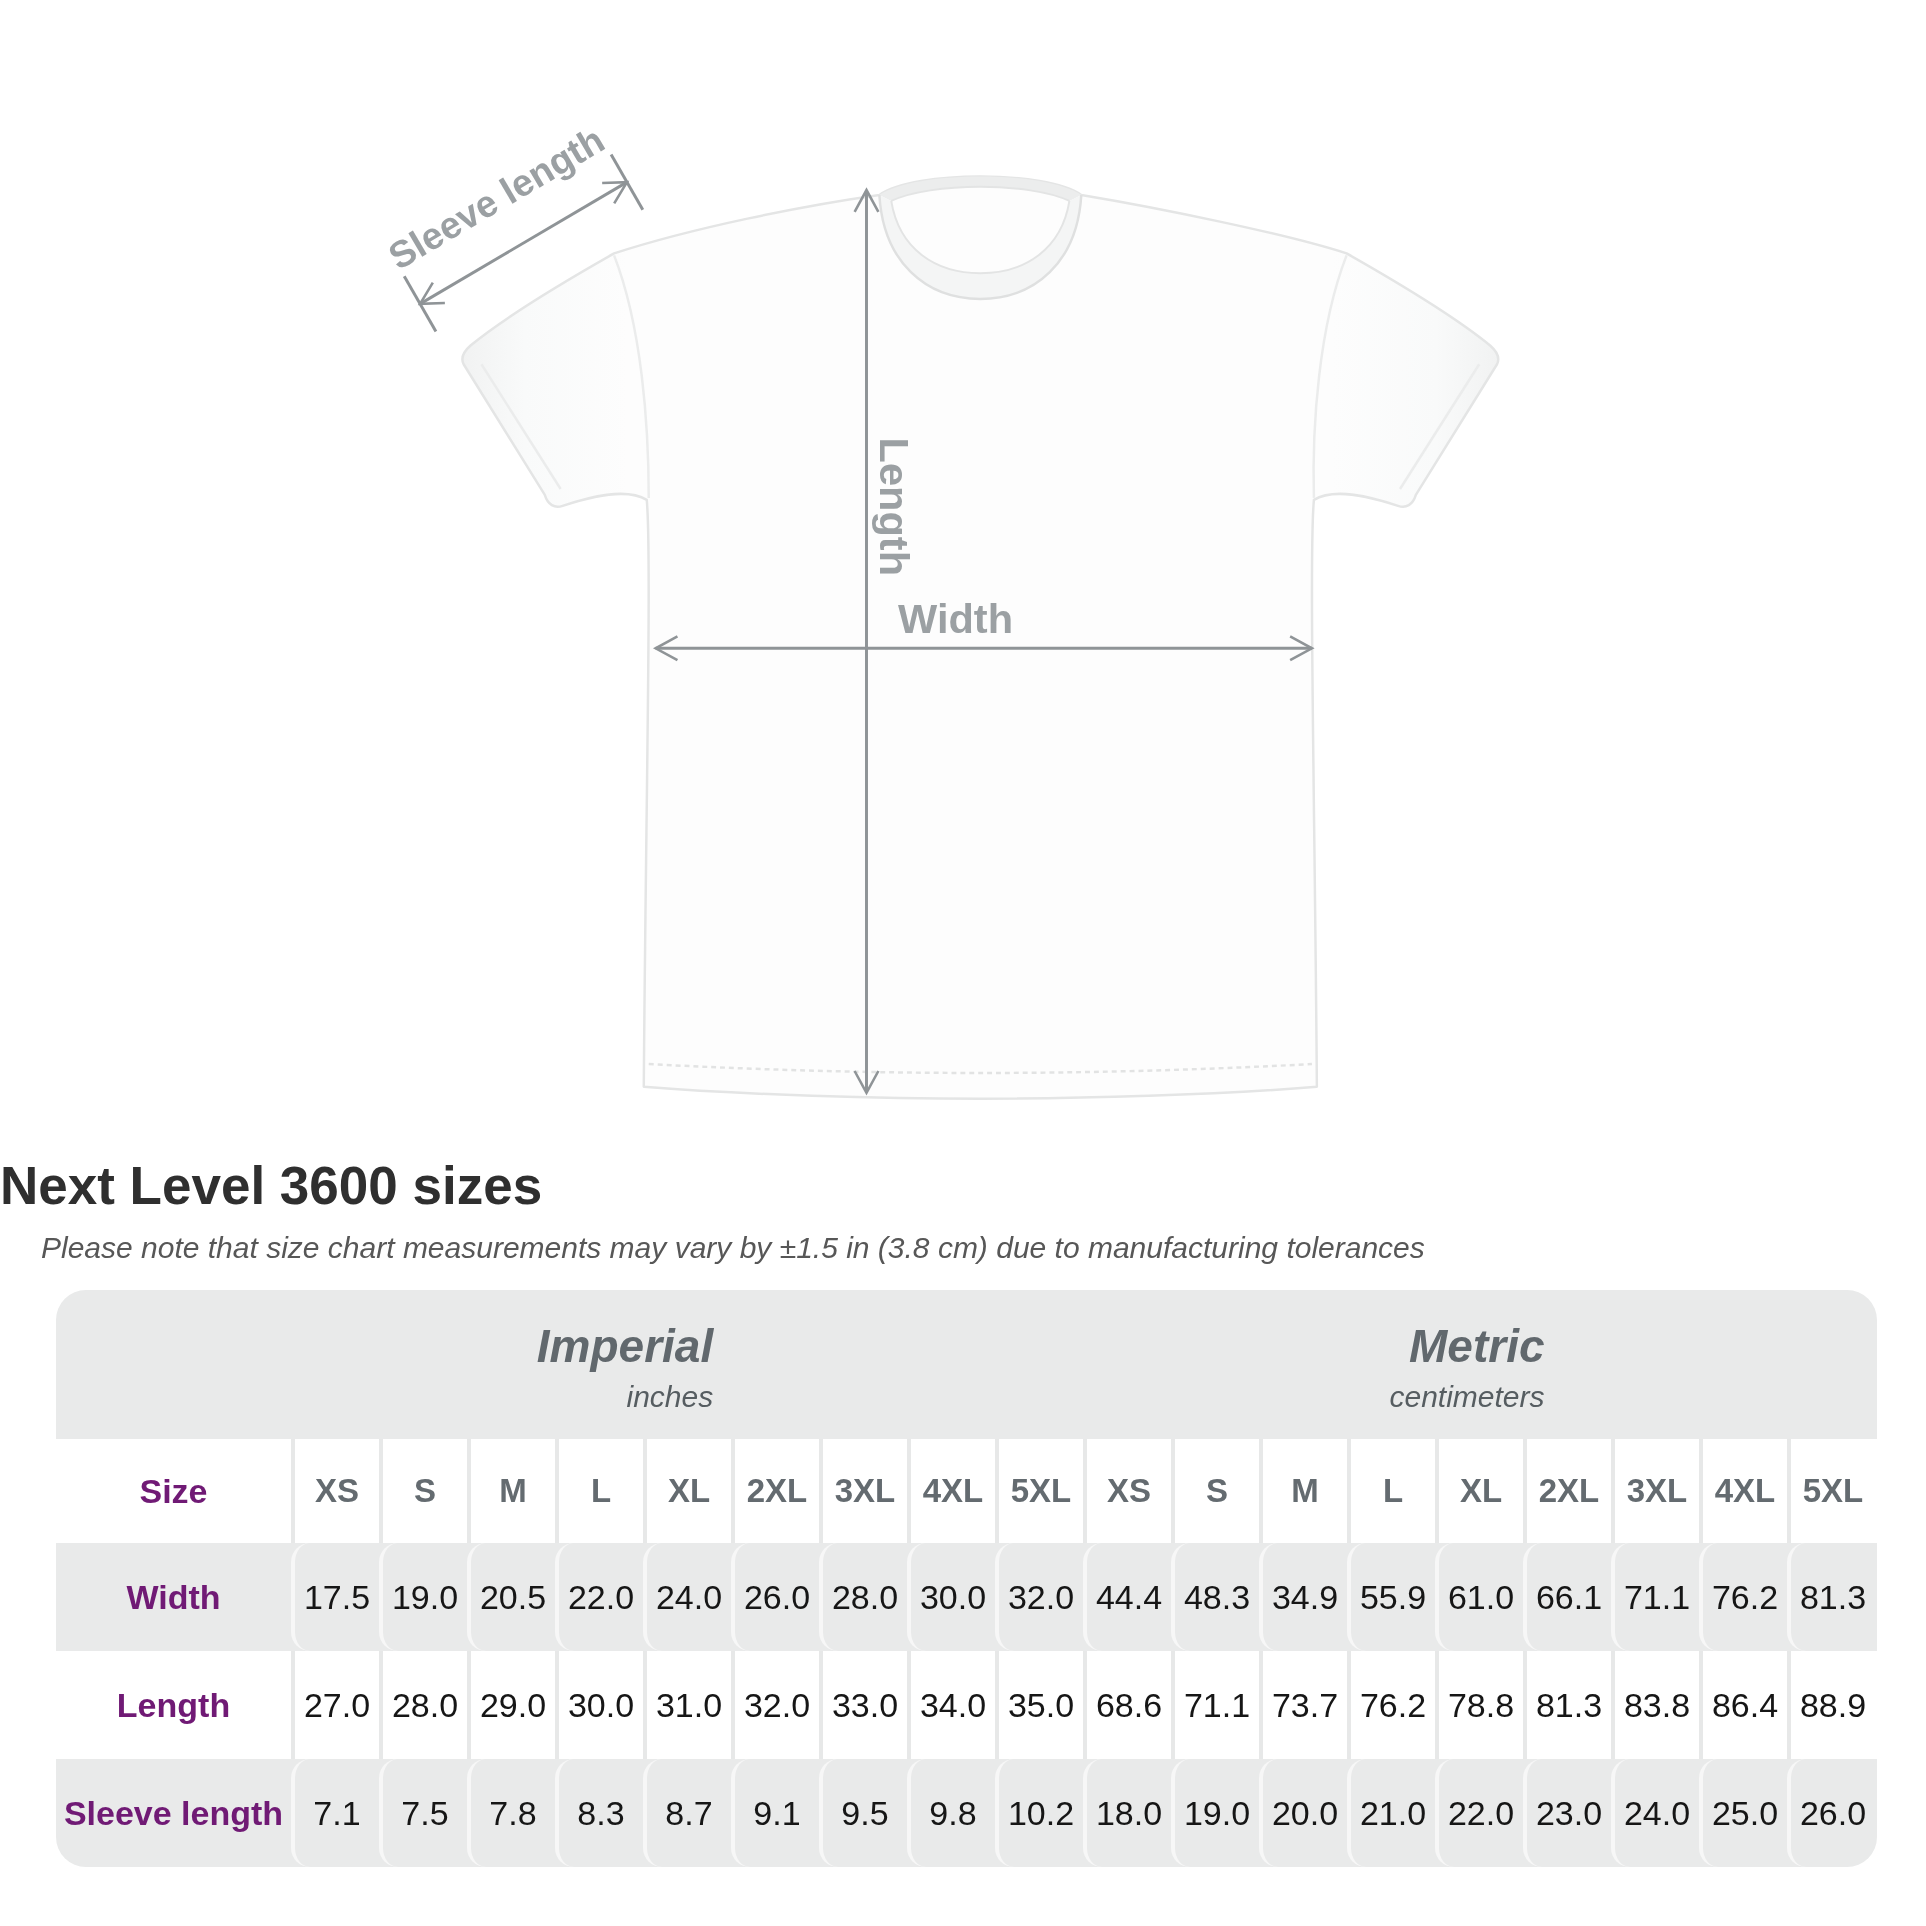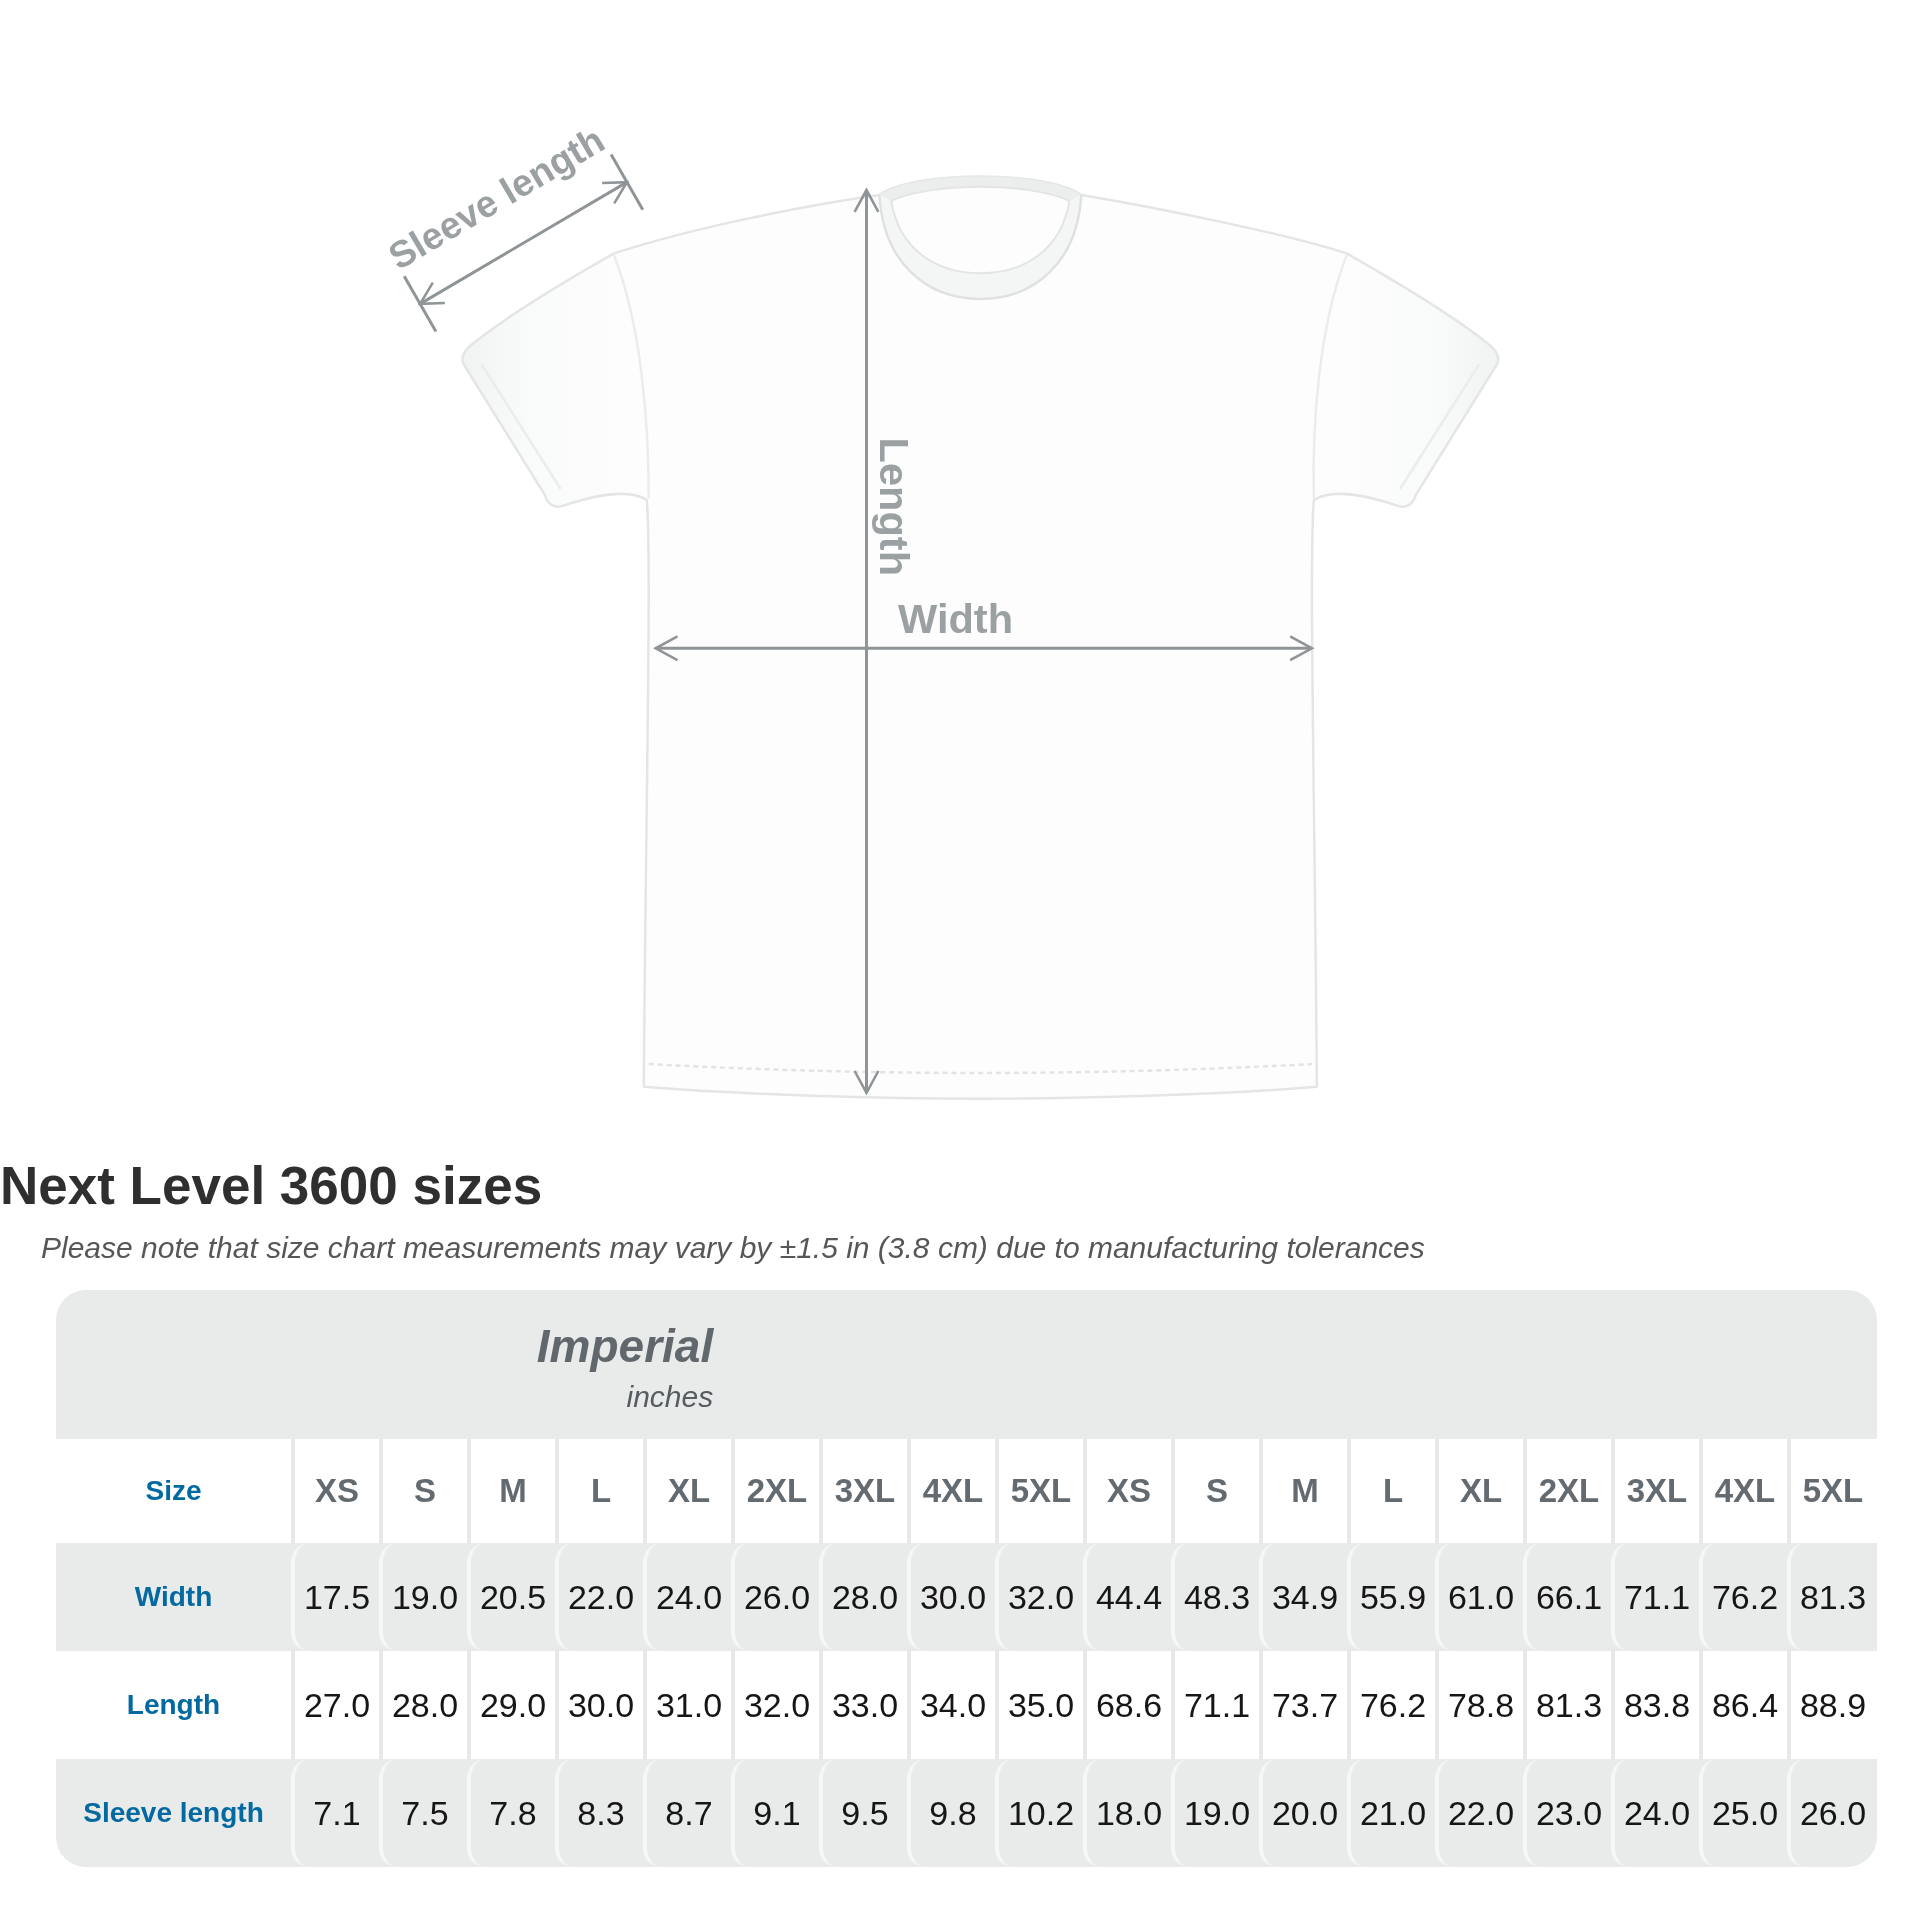--- a/index.html
+++ b/index.html
@@ -22,21 +22,21 @@
     display:flex;flex-direction:column;align-items:flex-end;justify-content:center;padding-top:4px;box-sizing:border-box;}
   .unit-group.imperial{left:569px;}
   .unit-group.metric{left:1411px;}
   .unit-title{font-size:46px;font-weight:bold;font-style:italic;color:#61686d;}
   .unit-sub{font-size:30px;font-style:italic;color:#565d61;margin-top:7px;}
   .trow{display:grid;grid-template-columns:235px repeat(18,88px);height:108px;}
   .header-row{height:104px;background:#ffffff;}
   .row-white{background:#ffffff;}
   .row-gray{background:#e9eaea;}
   .cell{display:flex;align-items:center;justify-content:center;}
-  .label-cell{font-size:28px;font-weight:bold;color:#0369a1;}
+  .label-cell{font-size:34px;font-weight:bold;color:#701a75;}
   .val-cell{border-left:4px solid #e7e8e8;font-size:34px;color:#161616;}
   .row-gray .val-cell{border-left-color:#f7f7f7;border-radius:19px;}
   .header-row .val-cell{color:#646b70;font-weight:bold;font-size:33px;}
 </style>
 </head>
 <body>
 
 <div class="stage">
 
   <svg class="shirt-svg" width="1927" height="1168" viewBox="0 0 1946 1180">
@@ -111,20 +111,24 @@
   <div class="heading">
     <h1>Next Level 3600 sizes</h1>
     <p>Please note that size chart measurements may vary by ±1.5 in (3.8 cm) due to manufacturing tolerances</p>
   </div>
 
   <div class="size-table">
     <div class="unit-band">
       <div class="unit-group imperial">
         <div class="unit-title">Imperial</div>
         <div class="unit-sub">inches</div>
+      </div>
+      <div class="unit-group metric">
+        <div class="unit-title">Metric</div>
+        <div class="unit-sub">centimeters</div>
       </div>
     </div>
     <div class="trow header-row" id="headerRow">
         <div class="cell label-cell">Size</div>
         <div class="cell val-cell">XS</div>
         <div class="cell val-cell">S</div>
         <div class="cell val-cell">M</div>
         <div class="cell val-cell">L</div>
         <div class="cell val-cell">XL</div>
         <div class="cell val-cell">2XL</div>

